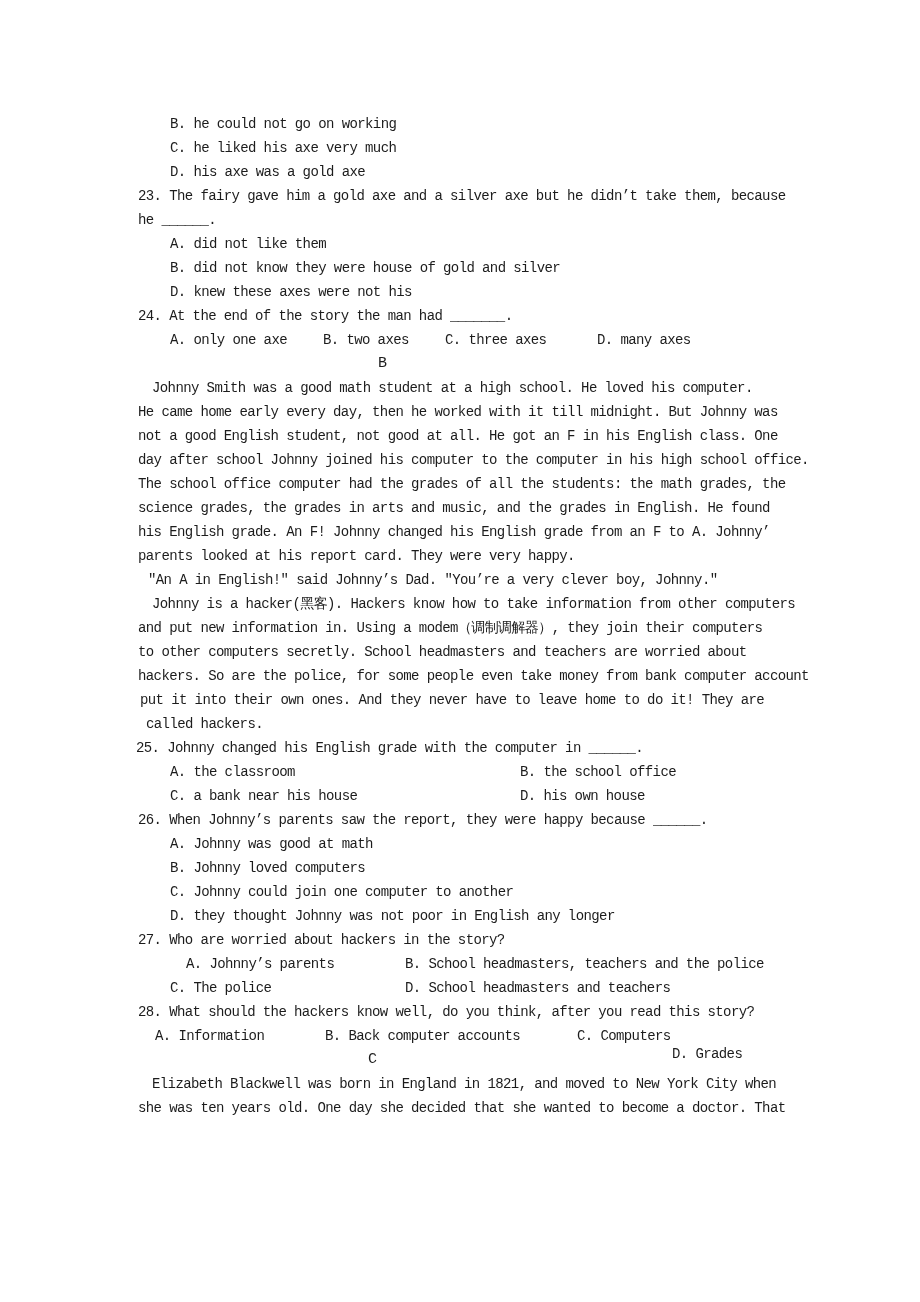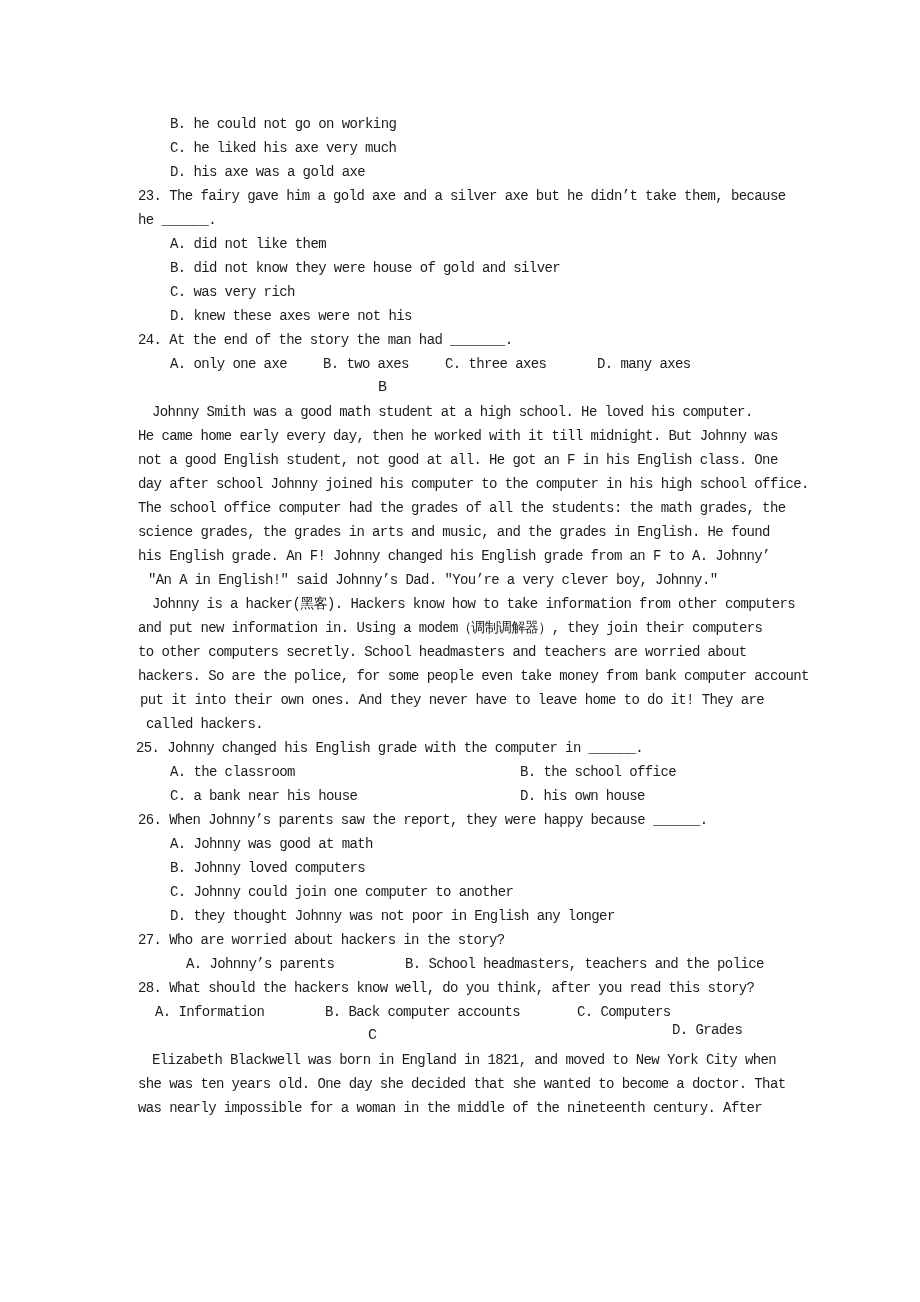--- a/index.html
+++ b/index.html
@@ -58,23 +58,20 @@
       <div class="line" data-name="question-line">
         <span class="run" data-name="text-run" style="left: 138px;">he ______.</span>
       </div>
       <div class="line" data-name="option-line">
         <span class="run" data-name="text-run" style="left: 170px;">A. did not like them</span>
       </div>
       <div class="line" data-name="option-line">
         <span class="run" data-name="text-run" style="left: 170px;">B. did not know they were house of gold and silver</span>
       </div>
       <div class="line" data-name="option-line">
-        <span class="run" data-name="text-run" style="left: 170px;">C. was very rich</span>
-      </div>
-      <div class="line" data-name="option-line">
         <span class="run" data-name="text-run" style="left: 170px;">D. knew these axes were not his</span>
       </div>
       <div class="line" data-name="question-line">
         <span class="run" data-name="text-run" style="left: 138px;">24. At the end of the story the man had _______.</span>
       </div>
       <div class="line" data-name="option-row">
         <span class="run" data-name="option-item" style="left: 170px;">A. only one axe</span>
         <span class="run" data-name="option-item" style="left: 323px;">B. two axes</span>
         <span class="run" data-name="option-item" style="left: 445px;">C. three axes</span>
         <span class="run" data-name="option-item" style="left: 597px;">D. many axes</span>
@@ -95,20 +92,23 @@
         <span class="run" data-name="text-run" style="left: 138px;">day after school Johnny joined his computer to the computer in his high school office.</span>
       </div>
       <div class="line" data-name="passage-line">
         <span class="run" data-name="text-run" style="left: 138px;">The school office computer had the grades of all the students: the math grades, the</span>
       </div>
       <div class="line" data-name="passage-line">
         <span class="run" data-name="text-run" style="left: 138px;">science grades, the grades in arts and music, and the grades in English. He found</span>
       </div>
       <div class="line" data-name="passage-line">
         <span class="run" data-name="text-run" style="left: 138px;">his English grade. An F! Johnny changed his English grade from an F to A. Johnny’</span>
+      </div>
+      <div class="line" data-name="passage-line">
+        <span class="run" data-name="text-run" style="left: 138px;">parents looked at his report card. They were very happy.</span>
       </div>
       <div class="line" data-name="passage-line">
         <span class="run" data-name="text-run" style="left: 148px;">″An A in English!″ said Johnny’s Dad. ″You’re a very clever boy, Johnny.″</span>
       </div>
       <div class="line" data-name="passage-line">
         <span class="run" data-name="text-run" style="left: 152px;">Johnny is a hacker(黑客). Hackers know how to take information from other computers</span>
       </div>
       <div class="line" data-name="passage-line">
         <span class="run" data-name="text-run" style="left: 138px;">and put new information in. Using a modem（调制调解器）, they join their computers</span>
       </div>
@@ -150,20 +150,24 @@
       <div class="line" data-name="option-line">
         <span class="run" data-name="text-run" style="left: 170px;">D. they thought Johnny was not poor in English any longer</span>
       </div>
       <div class="line" data-name="question-line">
         <span class="run" data-name="text-run" style="left: 138px;">27. Who are worried about hackers in the story?</span>
       </div>
       <div class="line" data-name="option-row">
         <span class="run" data-name="option-item" style="left: 186px;">A. Johnny’s parents</span>
         <span class="run" data-name="option-item" style="left: 405px;">B. School headmasters, teachers and the police</span>
       </div>
+      <div class="line" data-name="option-row">
+        <span class="run" data-name="option-item" style="left: 170px;">C. The police</span>
+        <span class="run" data-name="option-item" style="left: 405px;">D. School headmasters and teachers</span>
+      </div>
       <div class="line" data-name="question-line">
         <span class="run" data-name="text-run" style="left: 138px;">28. What should the hackers know well, do you think, after you read this story?</span>
       </div>
       <div class="line" data-name="option-row">
         <span class="run" data-name="option-item" style="left: 155px;">A. Information</span>
         <span class="run" data-name="option-item" style="left: 325px;">B. Back computer accounts</span>
         <span class="run" data-name="option-item" style="left: 577px;">C. Computers</span>
         <span class="run" data-name="option-item" style="left: 672px; margin-top: 18px;">D. Grades</span>
       </div>
       <div class="line" data-name="section-header">

